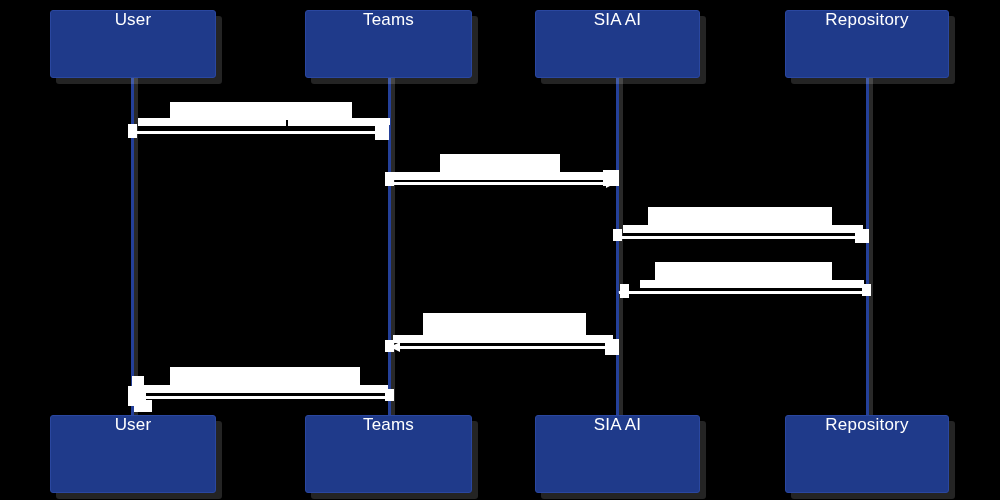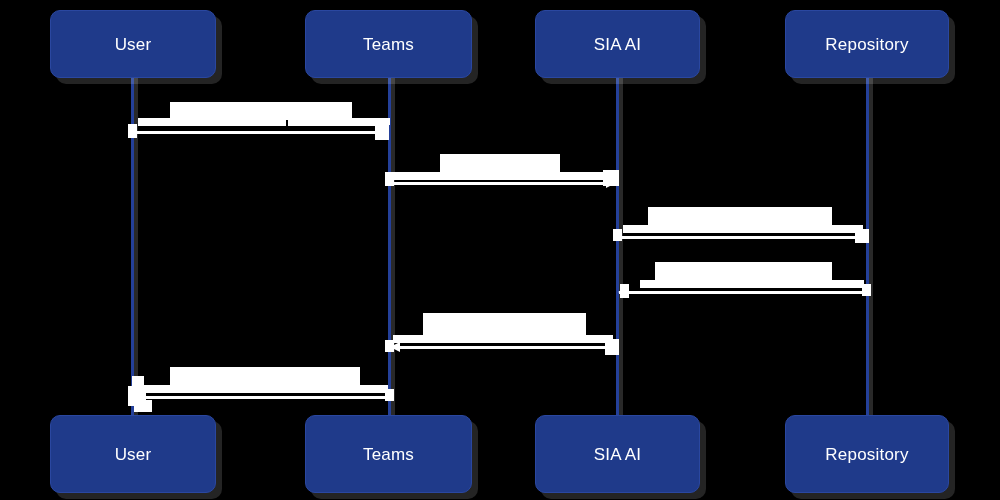--- a/index.html
+++ b/index.html
@@ -13,25 +13,25 @@
     width:1000px;height:500px;
     background:#000000;
   }
 
   
   .actor-box{
     position:absolute;
     box-sizing:border-box;
     background:#1f3a8a;
     border:1px solid #2a47a0;
-    border-radius:10px;
+    border-radius:3px;
     color:#ffffff;
     font-size:17px;
     display:flex;
-    align-items:center;
+    align-items:flex-start;
     justify-content:center;
     letter-spacing:.2px;
     box-shadow:6px 6px 0 rgba(255,255,255,0.14);
     z-index:5;
   }
   .actor-label{
     color:#ffffff;
     font-size:17px;
     line-height:1;
     white-space:nowrap;

